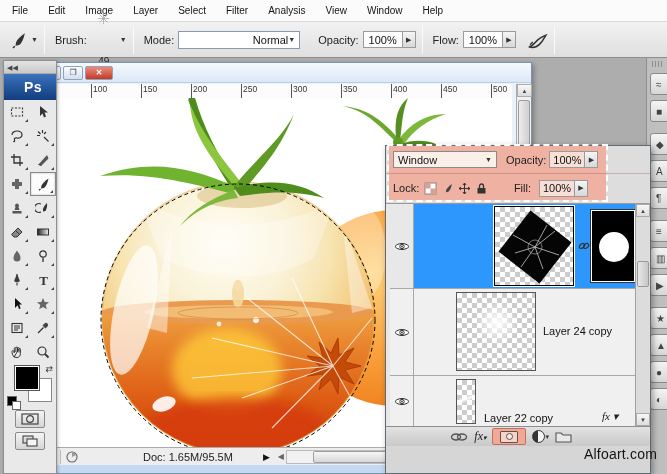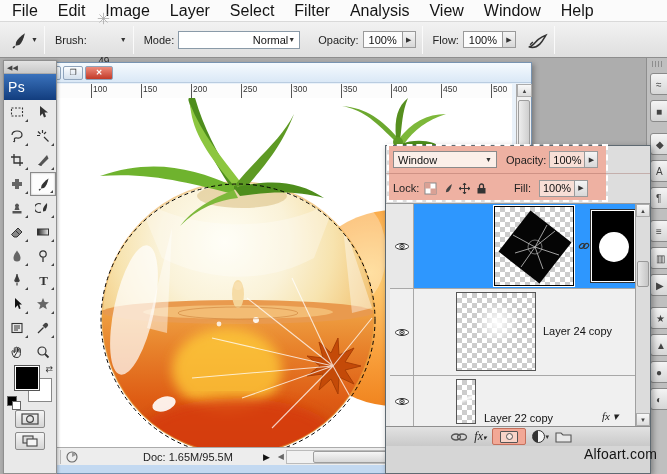--- a/index.html
+++ b/index.html
@@ -3,21 +3,21 @@
 <meta charset="utf-8">
 <style>
   * { margin:0; padding:0; box-sizing:border-box; }
   html,body { width:667px; height:474px; overflow:hidden; }
   body { font-family:"Liberation Sans", sans-serif; position:relative; background:#ADADAD; }
   #app { position:absolute; inset:0; width:667px; height:474px; overflow:hidden; }
 
   
   .menubar { position:absolute; left:0; top:0; width:667px; height:22px; background:#FBFBFB;
              border-bottom:1px solid #D9D9D9; display:flex; align-items:center; padding-left:2px; }
-  .menubar span { font-size:16px; color:#141414; padding:0 10px; cursor:default; }
+  .menubar span { font-size:10px; color:#141414; padding:0 10px; cursor:default; }
 
   
   .optbar { position:absolute; left:0; top:22px; width:667px; height:36px; background:linear-gradient(#F2F2F2,#DFDFDF);
             border-bottom:1px solid #8E8E8E; display:flex; align-items:center; }
   .opt-sep { width:1px; height:28px; background:#B5B5B5; border-right:1px solid #FAFAFA; margin:0 6px; }
   .opt-label { font-size:11px; color:#222; margin:0 4px; }
   .opt-select { width:122px; height:18px; background:#FFF; border:1px solid #8A9AA8; display:flex;
                 align-items:center; justify-content:flex-end; padding:0 4px; font-size:11px; color:#111; }
   .val-box { width:40px; height:17px; background:#FDFDFD; border:1px solid #9A9A9A; font-size:11px; color:#111;
              display:flex; align-items:center; justify-content:center; }
@@ -25,22 +25,22 @@
               border-left:none; font-size:7px; color:#333; display:flex; align-items:center; justify-content:center; }
   .tiny-arrow { font-size:7px; color:#333; margin-left:3px; }
   .brush-preview { display:flex; flex-direction:column; align-items:center; width:26px; line-height:1;gap:32px; }
   .brush-preview .num { font-size:10px; color:#222; }
 
   
   .toolbox { position:absolute; left:3px; top:60px; width:54px; height:414px; background:#E9E9E9;
              border:1px solid #8F8F8F; box-shadow:1px 1px 3px rgba(0,0,0,.25); z-index:30; }
   .tb-head { height:13px; background:linear-gradient(#E3E3E3,#C9C9C9); border-bottom:1px solid #ABABAB;
              font-size:7px; color:#444; padding-left:3px; line-height:13px; }
-  .ps-logo { height:26px; background:linear-gradient(#3A72BC,#123D7E); color:#FFF; font-weight:normal;
-             font-size:14px; display:flex; align-items:center; padding-left:4px; letter-spacing:.5px; }
+  .ps-logo { height:26px; background:linear-gradient(#3A72BC,#123D7E); color:#FFF; font-weight:bold;
+             font-size:14px; display:flex; align-items:center; padding-left:20px; letter-spacing:.5px; }
   .tools { display:grid; grid-template-columns:26px 26px; }
   .tool { width:26px; height:24px; display:flex; align-items:center; justify-content:center; position:relative; }
   .tool svg { width:16px; height:16px; }
   .tool.sel { background:#FDFDFD; border:1px solid #8A8A8A; box-shadow:inset 0 0 2px #AAA; }
   .tool .sub { position:absolute; right:2px; bottom:2px; width:0; height:0;
                border-left:3px solid transparent; border-bottom:3px solid #444; }
   .swatches { position:relative; height:42px; }
   .fg { position:absolute; left:11px; top:2px; width:24px; height:24px; background:#000; border:1px solid #FFF;
         outline:1px solid #555; z-index:2; }
   .bg { position:absolute; left:24px; top:14px; width:24px; height:24px; background:#FFF; border:1px solid #888; }

